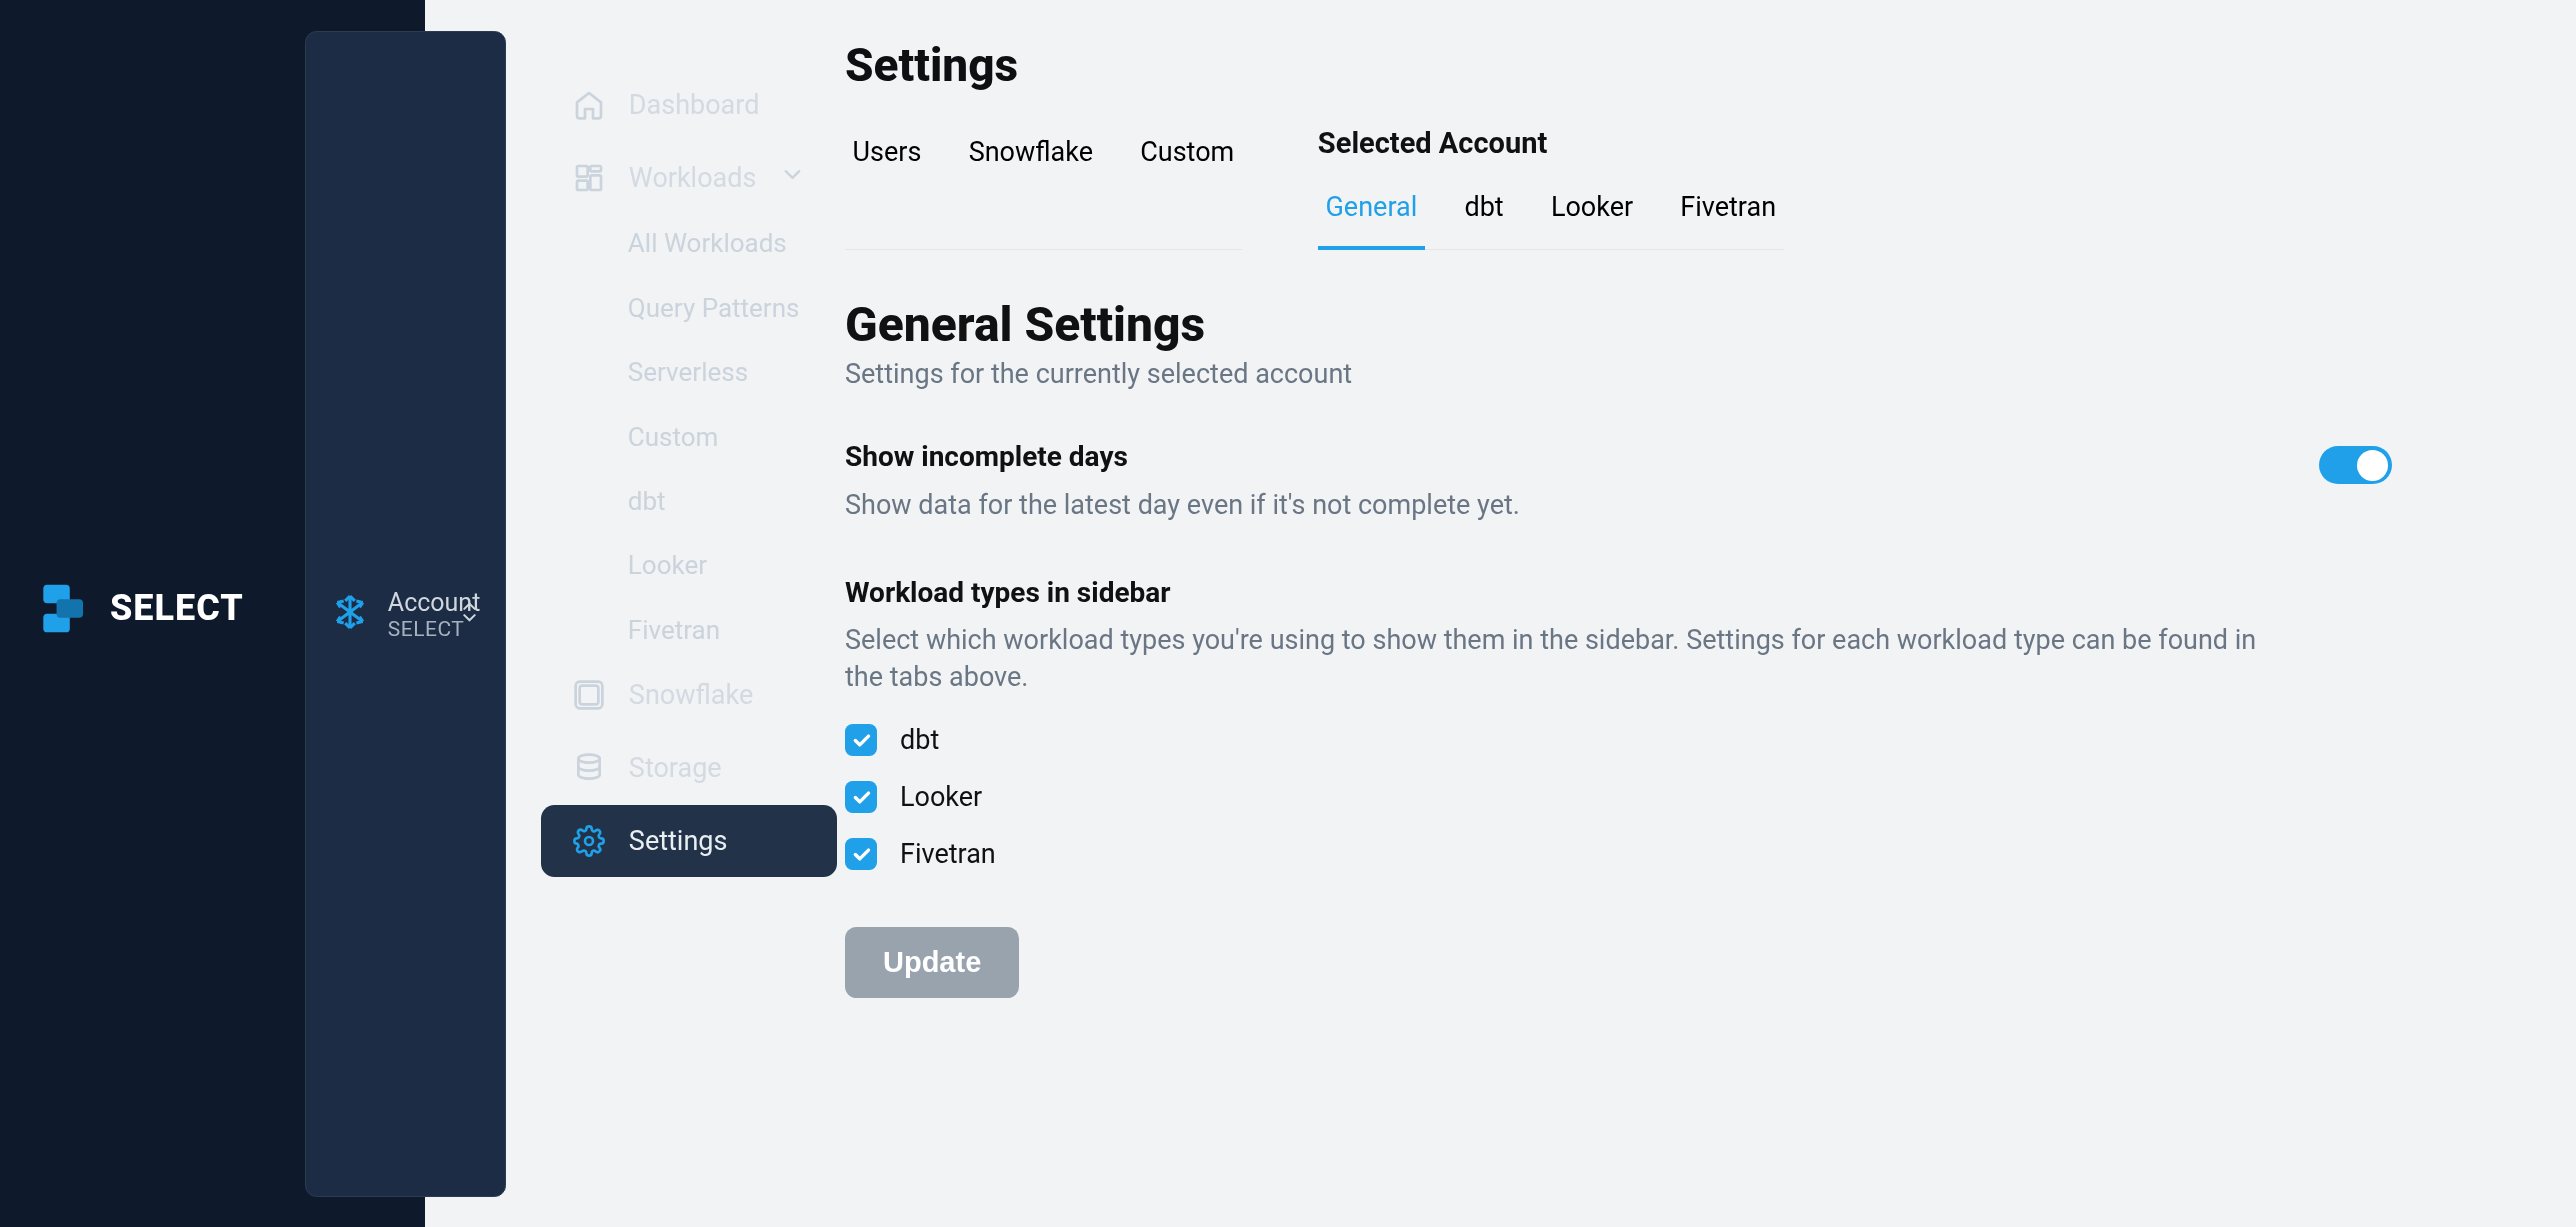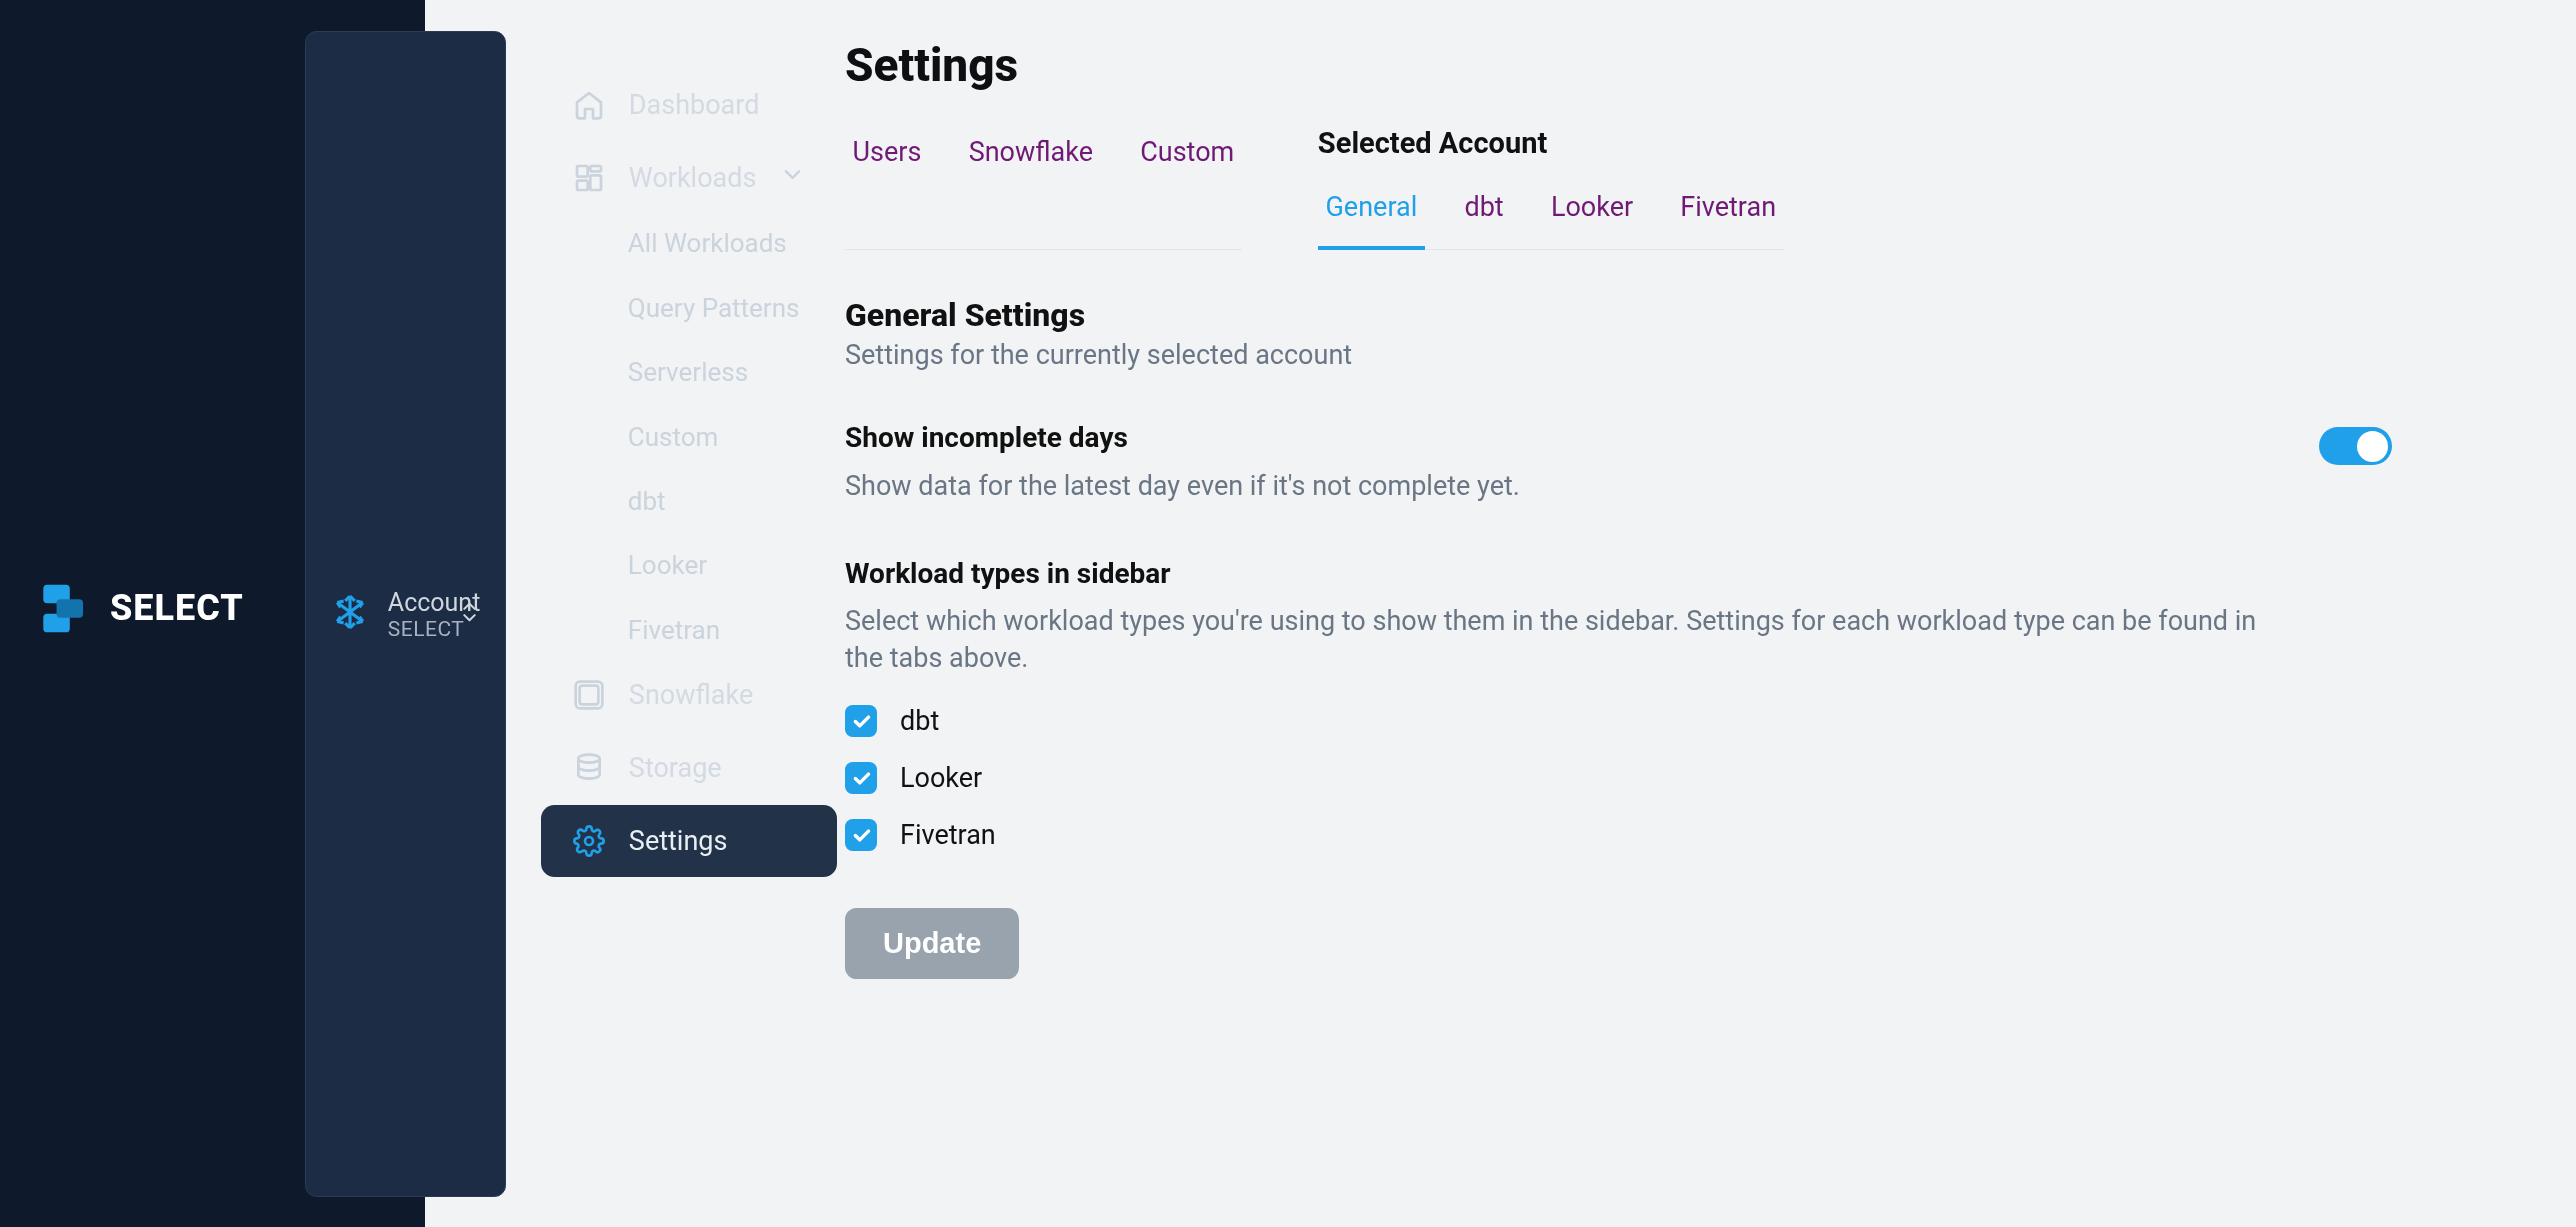--- a/index.html
+++ b/index.html
@@ -129,33 +129,33 @@
     min-width: 372px;
   }
   .tab-group-label {
     font-size: 29px;
     font-weight: 700;
     margin-bottom: 21px;
   }
   .tabs { display: flex; gap: 32px; }
   .tab {
     font-size: 27px;
-    color: #701a75;
+    color: #000000;
     padding: 9.5px 7.6px 23px 7.6px;
     cursor: pointer;
     border-bottom: 4.8px solid transparent;
     margin-bottom: -1px;
   }
   .tab.active {
     color: #1fa0e8;
     border-bottom-color: #1fa0e8;
   }
 
   .section-heading {
-    font-size: 32px;
+    font-size: 48px;
     font-weight: 800;
     margin-bottom: 5.7px;
   }
   .section-subtext {
     font-size: 27px;
     color: #6a7684;
     margin-bottom: 50px;
   }
 
   .setting-row {

